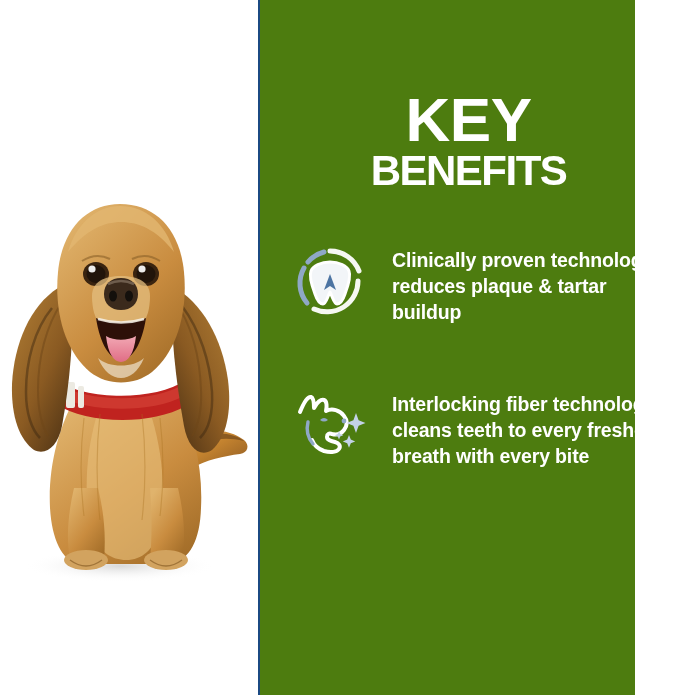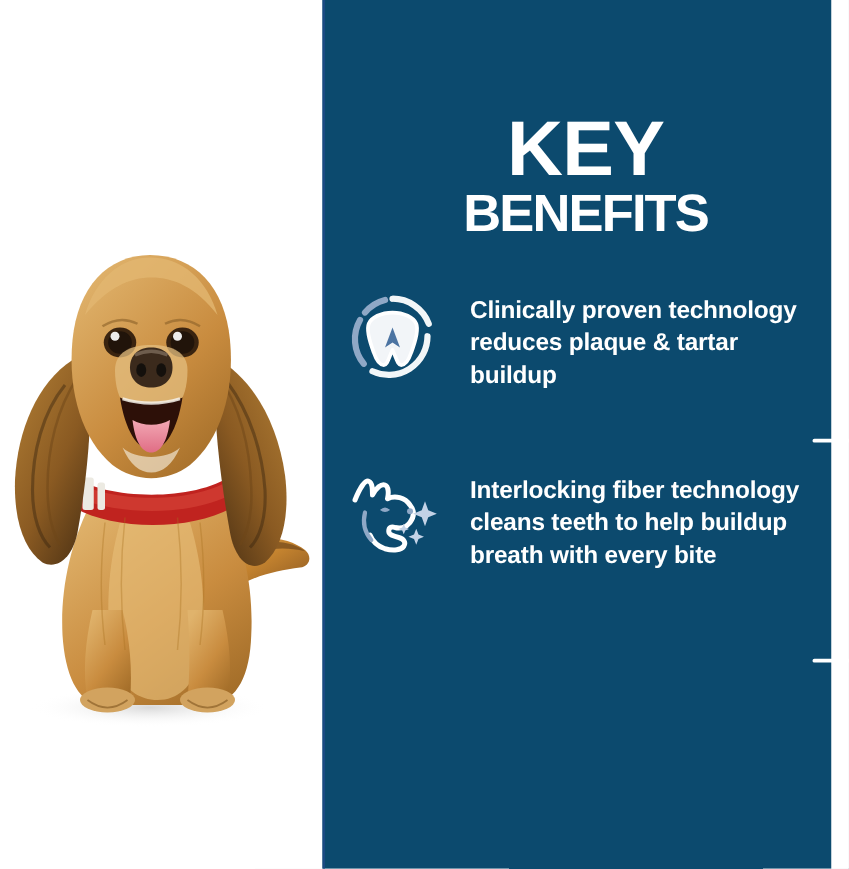--- a/index.html
+++ b/index.html
@@ -36,23 +36,23 @@
     top: 168px;
     width: 258px;
     height: 420px;
   }
 
   
   #benefits-panel {
     position: absolute;
     left: 258px;
     top: 0;
-    width: 407px;
-    height: 695px;
-    background: #0c4a6e;
+    width: 377px;
+    height: 695px;
+    background: #4d7c0f;
   }
   #panel-edge {
     position: absolute;
     left: 258px;
     top: 0;
     width: 2px;
     height: 695px;
     background: #1b4a82;
   }
 
@@ -75,24 +75,25 @@
     white-space: nowrap;
   }
   #headline .hl-line.l2 {
     font-size: 42px;
     letter-spacing: -1.5px;
   }
 
   
   .benefit {
     position: absolute;
-    left: 20px;
+    left: 36px;
     width: 372px;
     display: flex;
     align-items: flex-start;
+    margin-top: 12px;
   }
   #benefit-0 { top: 232px; }
   #benefit-1 { top: 376px; }
   #benefit-2 { top: 554px; }
 
   .benefit-icon {
     width: 72px;
     flex: 0 0 72px;
     height: 72px;
     display: block;
@@ -269,21 +270,21 @@
 
           <path d="M26 30 q4 -4 8 0 q-4 3 -8 0 Z" fill="#8fa8c6"></path>
 
           <circle cx="50" cy="31" r="2.4" fill="#8fa8c6"></circle>
 
           <path d="M62 23 L64.6 30.2 L71.5 33 L64.6 35.8 L62 43 L59.4 35.8 L52.5 33 L59.4 30.2 Z" fill="#c3d2e6"></path>
           <path d="M55 45 L56.8 49.6 L61.2 51.4 L56.8 53.2 L55 57.8 L53.2 53.2 L48.8 51.4 L53.2 49.6 Z" fill="#c3d2e6"></path>
           <path d="M45 41 L46.2 44 L49.2 45.2 L46.2 46.4 L45 49.4 L43.8 46.4 L40.8 45.2 L43.8 44 Z" fill="#c3d2e6"></path>
         </svg>
       </span>
-      <div class="benefit-text">Interlocking fiber technology cleans teeth to help buildup breath with every bite</div>
+      <div class="benefit-text">Interlocking fiber technology cleans teeth to every freshen breath with every bite</div>
     </div>
 
     <div class="divider" id="divider-1"></div>
 
 
   </div>
 
   <div id="panel-edge"></div>
 </div>
 

